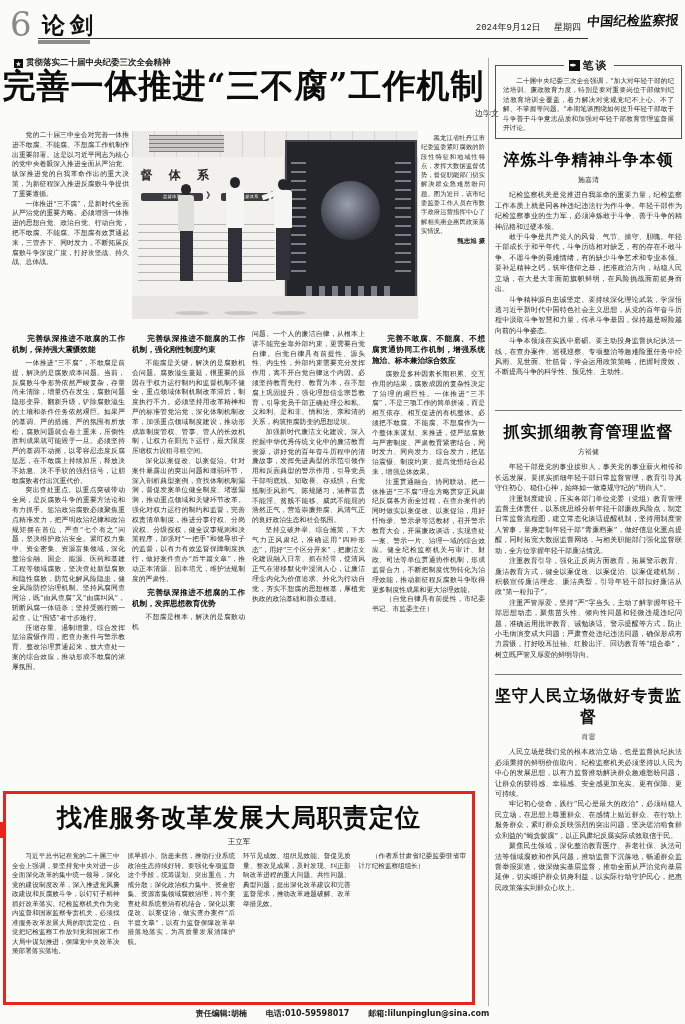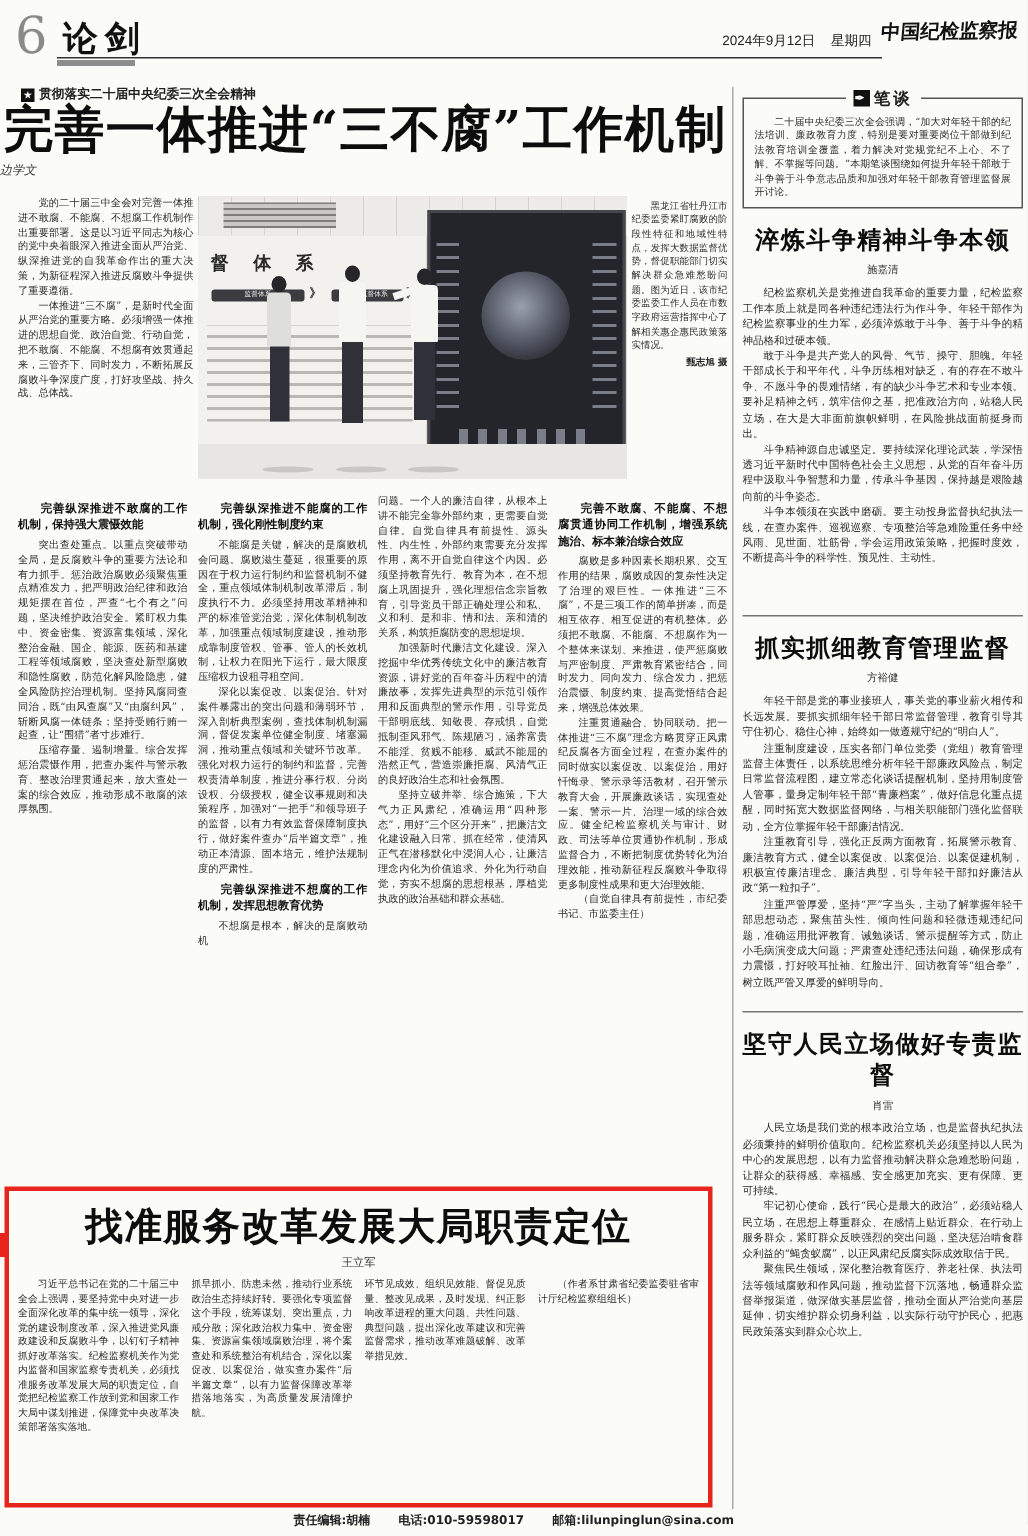--- a/index.html
+++ b/index.html
@@ -3,29 +3,29 @@
 <meta charset="utf-8">
 <style>
   html,body{margin:0;padding:0;background:#e9e9e6;}
   .page{position:relative;width:685px;height:1024px;background:#fbfbf8;overflow:hidden;
         font-family:"DejaVu Serif","Liberation Serif",serif;color:#222;}
   
   .pagenum{position:absolute;left:10px;top:4px;font-size:34px;color:#8a8a8a;font-family:"DejaVu Serif",serif;}
   .section-title{position:absolute;left:42px;top:10px;font-size:23px;font-weight:bold;color:#111;letter-spacing:5px;}
   .head-rule{position:absolute;left:38px;top:38px;width:550px;height:1px;background:#333;}
   .head-bar{position:absolute;left:38px;top:40px;width:52px;height:4px;background:#8d8d8d;}
-  .head-date{position:absolute;right:104px;top:21px;font-size:9px;color:#222;font-family:Liberation Sans, sans-serif;}
+  .head-date{position:absolute;right:104px;top:21px;font-size:9px;color:#222;font-family:Liberation Mono, monospace;}
   .masthead{position:absolute;right:2px;top:12px;width:100px;font-size:13px;font-weight:900;
             transform:skewX(-6deg) rotate(-1deg);letter-spacing:0px;color:#111;text-align:center;}
   
   .kicker{position:absolute;left:14px;top:57px;font-size:8.5px;font-weight:bold;display:flex;align-items:center;gap:3px;}
   .kicker-ico{display:inline-block;width:9px;height:9px;background:#111;color:#fff;font-size:6px;line-height:9px;text-align:center;}
   .main-headline{position:absolute;left:0;top:64px;width:487px;text-align:center;font-size:33px;font-weight:900;
                  letter-spacing:1px;color:#0d0d0d;}
-  .main-byline{position:absolute;left:0;top:108px;width:499px;text-align:left;font-size:8px;color:#333;font-style:italic;}
+  .main-byline{position:absolute;left:0;top:108px;width:499px;text-align:right;font-size:8px;color:#333;}
   .intro{position:absolute;left:12px;top:131px;width:117px;height:192px;overflow:hidden;}
   .caption{position:absolute;left:421px;top:133px;width:64px;height:188px;overflow:hidden;}
   .caption p{margin:0;font-size:6.3px;line-height:9.3px;text-align:justify;text-indent:2em;color:#2c2c2c;}
   .credit{display:block;text-align:right;font-size:6.3px;font-weight:bold;margin-top:2px;}
   .cols{position:absolute;left:12px;top:330px;width:473px;height:458px;display:flex;gap:7px;}
   .col{flex:1;overflow:hidden;}
   .col p,.intro p,.bcol p{margin:0;font-size:6.8px;line-height:9.8px;text-align:justify;text-indent:2em;color:#2b2b2b;}
   .subhead{font-size:7.6px;font-weight:bold;line-height:11px;text-align:justify;text-indent:2em;margin:3px 0 4px;color:#111;}
   .attr{font-size:6.8px;line-height:9.8px;text-align:justify;text-indent:2em;color:#2b2b2b;}
   
@@ -147,20 +147,21 @@
   </div>
 
   <div class="caption">
     <p>黑龙江省牡丹江市纪委监委紧盯腐败的阶段性特征和地域性特点，发挥大数据监督优势，督促职能部门切实解决群众急难愁盼问题。图为近日，该市纪委监委工作人员在市数字政府运营指挥中心了解相关惠企惠民政策落实情况。</p>
     <span class="credit">甄志旭 摄</span>
   </div>
 
   <div class="cols">
     <div class="col">
       <div class="subhead">完善纵深推进不敢腐的工作机制，保持强大震慑效能</div>
+      <p>一体推进“三不腐”，不敢腐是前提，解决的是腐败成本问题。当前，反腐败斗争形势依然严峻复杂，存量尚未清除，增量仍在发生，腐败问题隐形变异、翻新升级，铲除腐败滋生的土壤和条件任务依然艰巨。如果严的基调、严的措施、严的氛围有所放松，腐败问题就会卷土重来，压倒性胜利成果就可能毁于一旦。必须坚持严的基调不动摇，以零容忍态度反腐惩恶，在不敢腐上持续加压，释放决不姑息、决不手软的强烈信号，让胆敢腐败者付出沉重代价。</p>
       <p>突出查处重点。以重点突破带动全局，是反腐败斗争的重要方法论和有力抓手。惩治政治腐败必须聚焦重点精准发力，把严明政治纪律和政治规矩摆在首位，严查“七个有之”问题，坚决维护政治安全。紧盯权力集中、资金密集、资源富集领域，深化整治金融、国企、能源、医药和基建工程等领域腐败，坚决查处新型腐败和隐性腐败，防范化解风险隐患，健全风险防控治理机制。坚持风腐同查同治，既“由风查腐”又“由腐纠风”，斩断风腐一体链条；坚持受贿行贿一起查，让“围猎”者寸步难行。</p>
       <p>压缩存量、遏制增量。综合发挥惩治震慑作用，把查办案件与警示教育、整改治理贯通起来，放大查处一案的综合效应，推动形成不敢腐的浓厚氛围。</p>
     </div>
     <div class="col">
       <div class="subhead">完善纵深推进不能腐的工作机制，强化刚性制度约束</div>
       <p>不能腐是关键，解决的是腐败机会问题。腐败滋生蔓延，很重要的原因在于权力运行制约和监督机制不健全，重点领域体制机制改革滞后，制度执行不力。必须坚持用改革精神和严的标准管党治党，深化体制机制改革，加强重点领域制度建设，推动形成靠制度管权、管事、管人的长效机制，让权力在阳光下运行，最大限度压缩权力设租寻租空间。</p>
       <p>深化以案促改、以案促治。针对案件暴露出的突出问题和薄弱环节，深入剖析典型案例，查找体制机制漏洞，督促发案单位健全制度、堵塞漏洞，推动重点领域和关键环节改革。强化对权力运行的制约和监督，完善权责清单制度，推进分事行权、分岗设权、分级授权，健全议事规则和决策程序，加强对“一把手”和领导班子的监督，以有力有效监督保障制度执行，做好案件查办“后半篇文章”，推动正本清源、固本培元，维护法规制度的严肃性。</p>
       <div class="subhead">完善纵深推进不想腐的工作机制，发挥思想教育优势</div>
       <p>不想腐是根本，解决的是腐败动机</p>
     </div>

